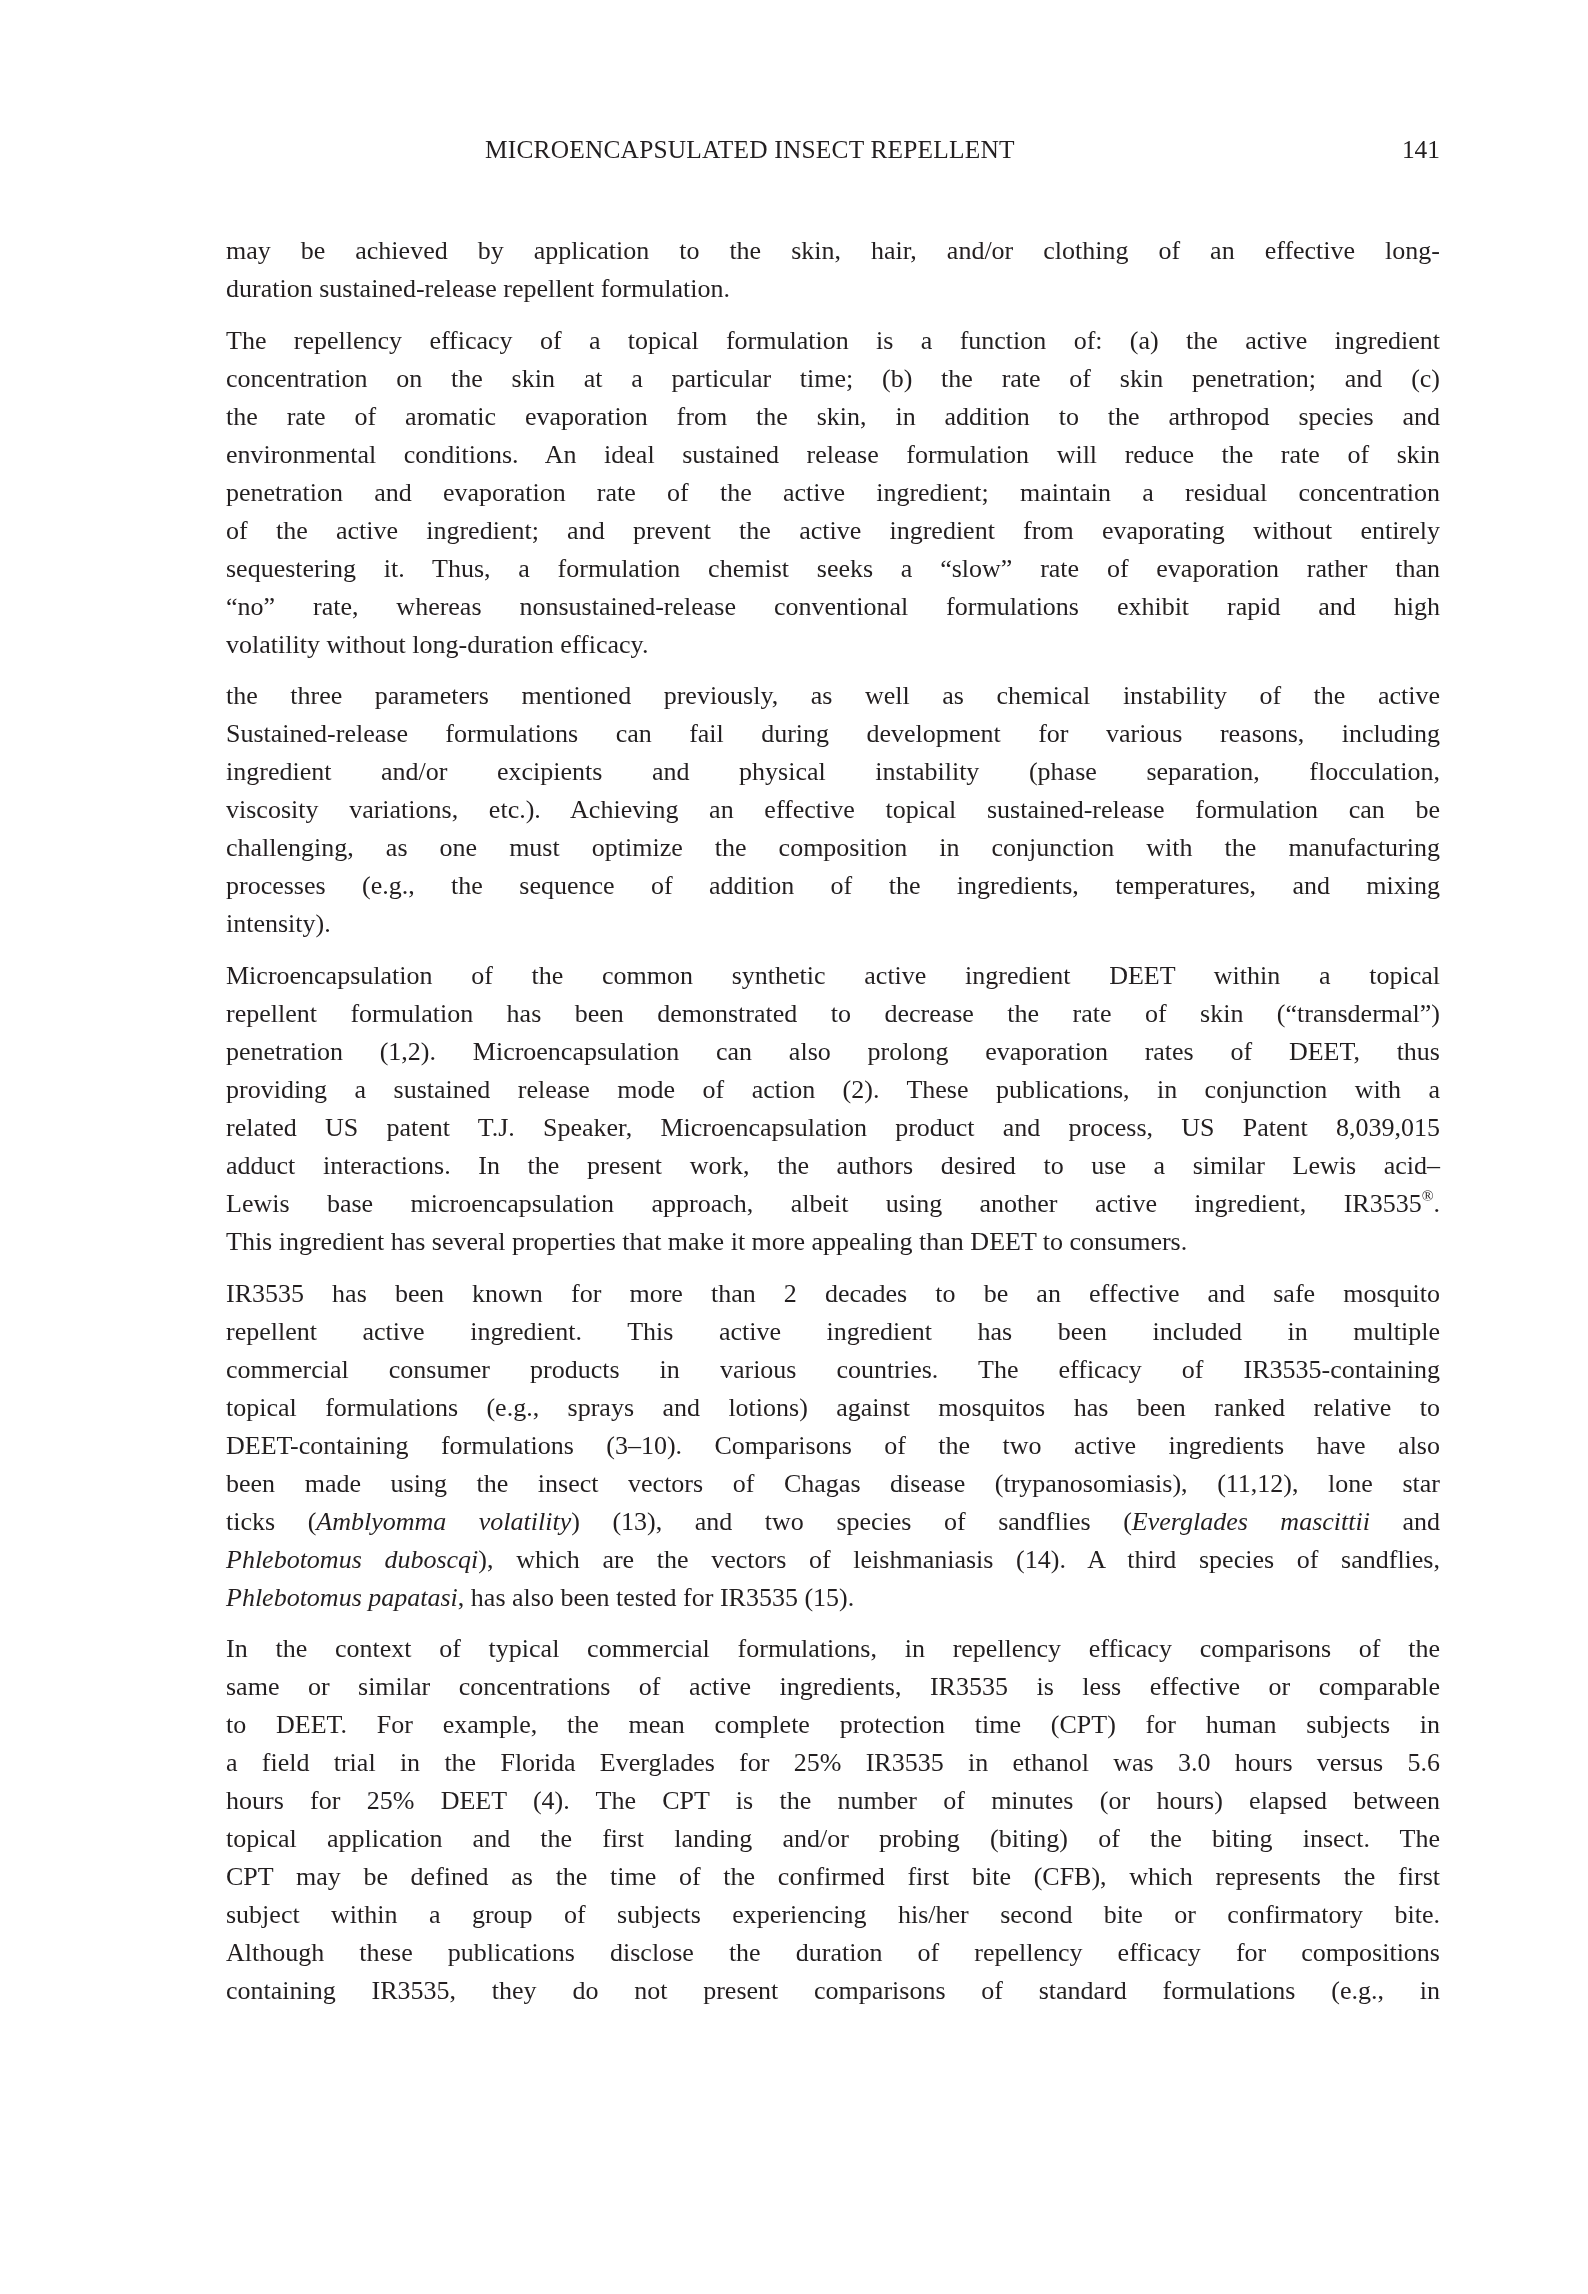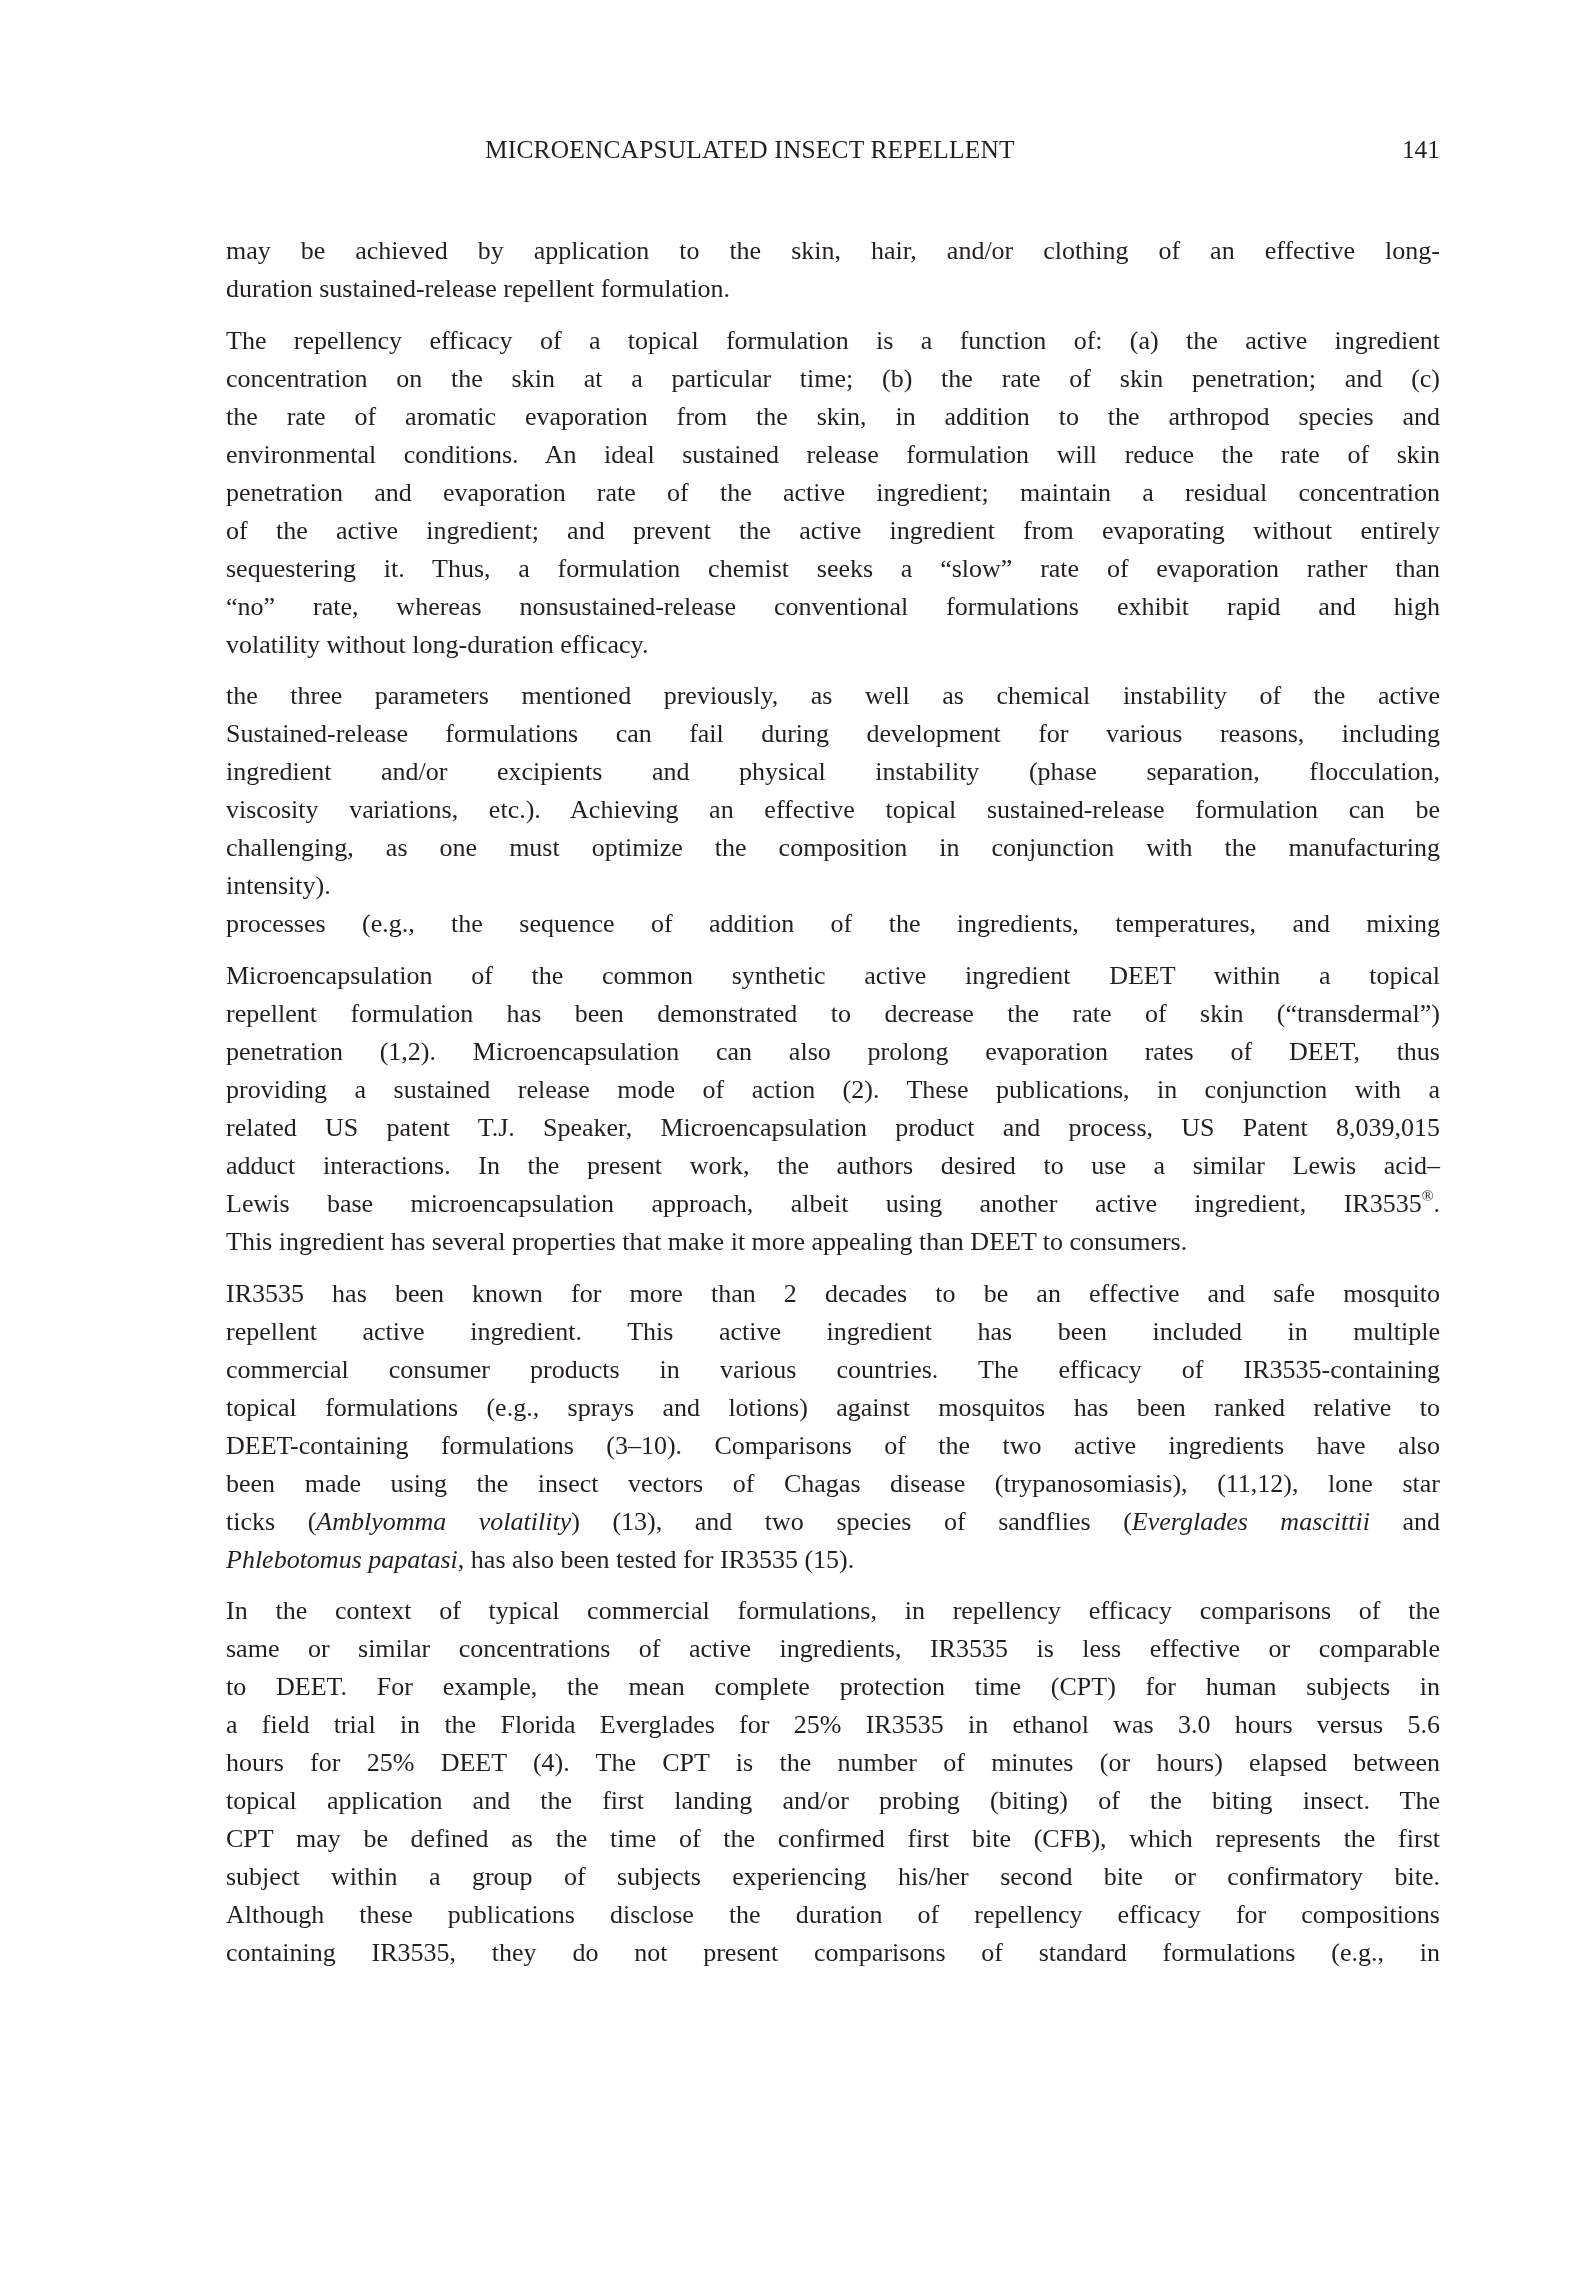--- a/index.html
+++ b/index.html
@@ -56,41 +56,42 @@
         <span class="line"><span class="seg">sequestering it. Thus, a formulation chemist seeks a “slow” rate of evaporation rather than</span></span>
         <span class="line"><span class="seg">“no” rate, whereas nonsustained-release conventional formulations exhibit rapid and high</span></span>
         <span class="line last"><span class="seg">volatility without long-duration efficacy.</span></span>
       </div>
       <div class="para">
         <span class="line"><span class="seg">the three parameters mentioned previously, as well as chemical instability of the active</span></span>
         <span class="line"><span class="seg">Sustained-release formulations can fail during development for various reasons, including</span></span>
         <span class="line"><span class="seg">ingredient and/or excipients and physical instability (phase separation, flocculation,</span></span>
         <span class="line"><span class="seg">viscosity variations, etc.). Achieving an effective topical sustained-release formulation can be</span></span>
         <span class="line"><span class="seg">challenging, as one must optimize the composition in conjunction with the manufacturing</span></span>
+        <span class="line"><span class="seg">processes (e.g., the sequence of addition of the ingredients, temperatures, and mixing</span></span>
         <span class="line last"><span class="seg">intensity).</span></span>
-        <span class="line"><span class="seg">processes (e.g., the sequence of addition of the ingredients, temperatures, and mixing</span></span>
       </div>
       <div class="para">
         <span class="line"><span class="seg">Microencapsulation of the common synthetic active ingredient DEET within a topical</span></span>
         <span class="line"><span class="seg">repellent formulation has been demonstrated to decrease the rate of skin (“transdermal”)</span></span>
         <span class="line"><span class="seg">penetration (1,2). Microencapsulation can also prolong evaporation rates of DEET, thus</span></span>
         <span class="line"><span class="seg">providing a sustained release mode of action (2). These publications, in conjunction with a</span></span>
         <span class="line"><span class="seg">related US patent T.J. Speaker, Microencapsulation product and process, US Patent 8,039,015</span></span>
         <span class="line"><span class="seg">adduct interactions. In the present work, the authors desired to use a similar Lewis acid–</span></span>
         <span class="line"><span class="seg">Lewis base microencapsulation approach, albeit using another active ingredient, IR3535</span><sup class="seg">®</sup><span class="seg">.</span></span>
         <span class="line last"><span class="seg">This ingredient has several properties that make it more appealing than DEET to consumers.</span></span>
       </div>
       <div class="para">
         <span class="line"><span class="seg">IR3535 has been known for more than 2 decades to be an effective and safe mosquito</span></span>
         <span class="line"><span class="seg">repellent active ingredient. This active ingredient has been included in multiple</span></span>
         <span class="line"><span class="seg">commercial consumer products in various countries. The efficacy of IR3535-containing</span></span>
         <span class="line"><span class="seg">topical formulations (e.g., sprays and lotions) against mosquitos has been ranked relative to</span></span>
         <span class="line"><span class="seg">DEET-containing formulations (3–10). Comparisons of the two active ingredients have also</span></span>
         <span class="line"><span class="seg">been made using the insect vectors of Chagas disease (trypanosomiasis), (11,12), lone star</span></span>
         <span class="line"><span class="seg">ticks (</span><span class="seg italic">Amblyomma volatility</span><span class="seg">) (13), and two species of sandflies (</span><span class="seg italic">Everglades mascittii</span><span class="seg"> and</span></span>
+        <span class="line"><span class="seg italic">Phlebotomus duboscqi</span><span class="seg">), which are the vectors of leishmaniasis (14). A third species of sandflies,</span></span>
         <span class="line last"><span class="seg italic">Phlebotomus papatasi</span><span class="seg">, has also been tested for IR3535 (15).</span></span>
       </div>
       <div class="para">
         <span class="line"><span class="seg">In the context of typical commercial formulations, in repellency efficacy comparisons of the</span></span>
         <span class="line"><span class="seg">same or similar concentrations of active ingredients, IR3535 is less effective or comparable</span></span>
         <span class="line"><span class="seg">to DEET. For example, the mean complete protection time (CPT) for human subjects in</span></span>
         <span class="line"><span class="seg">a field trial in the Florida Everglades for 25% IR3535 in ethanol was 3.0 hours versus 5.6</span></span>
         <span class="line"><span class="seg">hours for 25% DEET (4). The CPT is the number of minutes (or hours) elapsed between</span></span>
         <span class="line"><span class="seg">topical application and the first landing and/or probing (biting) of the biting insect. The</span></span>
         <span class="line"><span class="seg">CPT may be defined as the time of the confirmed first bite (CFB), which represents the first</span></span>

